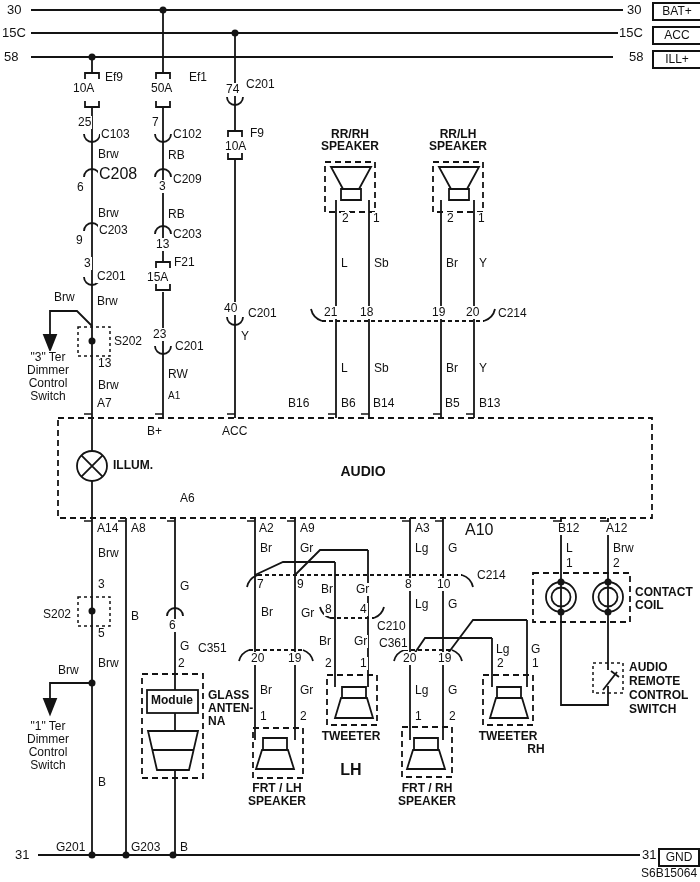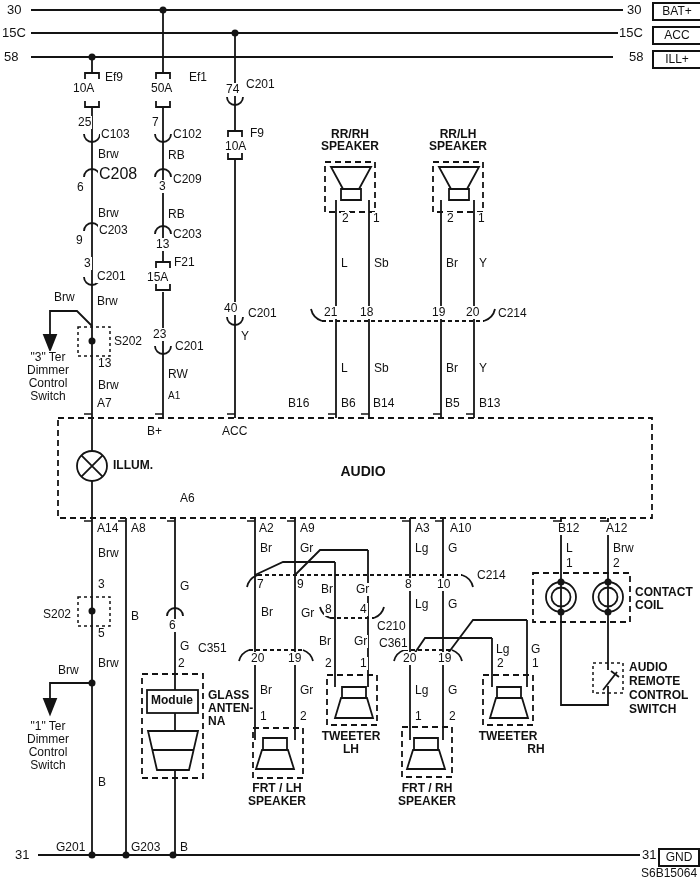--- a/index.html
+++ b/index.html
@@ -239,21 +239,21 @@
       <span class="lbl" style="left: 340px; top: 362px; font-size: 12px;">L</span>
       <span class="lbl" style="left: 373px; top: 362px; font-size: 12px;">Sb</span>
       <span class="lbl" style="left: 445px; top: 362px; font-size: 12px;">Br</span>
       <span class="lbl" style="left: 478px; top: 362px; font-size: 12px;">Y</span>
       <span class="lbl" style="left: 96px; top: 522px; font-size: 12px;">A14</span>
       <span class="lbl" style="left: 130px; top: 522px; font-size: 12px;">A8</span>
       <span class="lbl" style="left: 179px; top: 492px; font-size: 12px;">A6</span>
       <span class="lbl" style="left: 258px; top: 522px; font-size: 12px;">A2</span>
       <span class="lbl" style="left: 299px; top: 522px; font-size: 12px;">A9</span>
       <span class="lbl" style="left: 414px; top: 522px; font-size: 12px;">A3</span>
-      <span class="lbl" style="left: 449px; top: 522px; font-size: 12px;">A10</span>
+      <span class="lbl" style="left: 464px; top: 522px; font-size: 16px;">A10</span>
       <span class="lbl" style="left: 557px; top: 522px; font-size: 12px;">B12</span>
       <span class="lbl" style="left: 605px; top: 522px; font-size: 12px;">A12</span>
       <span class="lbl" style="left: 97px; top: 547px; font-size: 12px;">Brw</span>
       <span class="lbl" style="left: 97px; top: 578px; font-size: 12px;">3</span>
       <span class="lbl" style="left: 42px; top: 608px; font-size: 12px;">S202</span>
       <span class="lbl" style="left: 97px; top: 627px; font-size: 12px;">5</span>
       <span class="lbl" style="left: 130px; top: 610px; font-size: 12px;">B</span>
       <span class="lbl" style="left: 179px; top: 580px; font-size: 12px;">G</span>
       <span class="lbl" style="left: 168px; top: 619px; font-size: 12px;">6</span>
       <span class="lbl" style="left: 179px; top: 640px; font-size: 12px;">G</span>
@@ -282,21 +282,21 @@
       <span class="lbl" style="left: 320px; top: 583px; font-size: 12px;">Br</span>
       <span class="lbl" style="left: 355px; top: 583px; font-size: 12px;">Gr</span>
       <span class="lbl" style="left: 324px; top: 603px; font-size: 12px;">8</span>
       <span class="lbl" style="left: 359px; top: 603px; font-size: 12px;">4</span>
       <span class="lbl" style="left: 376px; top: 620px; font-size: 12px;">C210</span>
       <span class="lbl" style="left: 318px; top: 635px; font-size: 12px;">Br</span>
       <span class="lbl" style="left: 353px; top: 635px; font-size: 12px;">Gr</span>
       <span class="lbl" style="left: 324px; top: 657px; font-size: 12px;">2</span>
       <span class="lbl" style="left: 359px; top: 657px; font-size: 12px;">1</span>
       <span class="lbl b mid" style="left: 351px; top: 730px; font-size: 12px;">TWEETER</span>
-      <span class="lbl b mid" style="left: 351px; top: 743px; font-size: 12px;">LH</span>
+      <span class="lbl b mid" style="left: 351px; top: 762px; font-size: 16px;">LH</span>
       <span class="lbl" style="left: 250px; top: 652px; font-size: 12px;">20</span>
       <span class="lbl" style="left: 287px; top: 652px; font-size: 12px;">19</span>
       <span class="lbl" style="left: 259px; top: 684px; font-size: 12px;">Br</span>
       <span class="lbl" style="left: 299px; top: 684px; font-size: 12px;">Gr</span>
       <span class="lbl" style="left: 259px; top: 710px; font-size: 12px;">1</span>
       <span class="lbl" style="left: 299px; top: 710px; font-size: 12px;">2</span>
       <span class="lbl b mid" style="left: 277px; top: 782px; font-size: 12px;">FRT / LH</span>
       <span class="lbl b mid" style="left: 277px; top: 795px; font-size: 12px;">SPEAKER</span>
       <span class="lbl" style="left: 414px; top: 542px; font-size: 12px;">Lg</span>
       <span class="lbl" style="left: 447px; top: 542px; font-size: 12px;">G</span>

